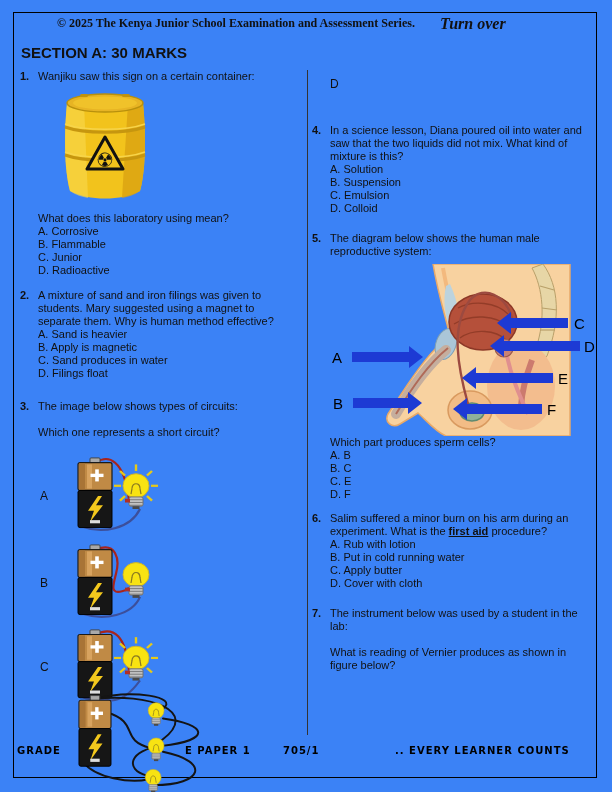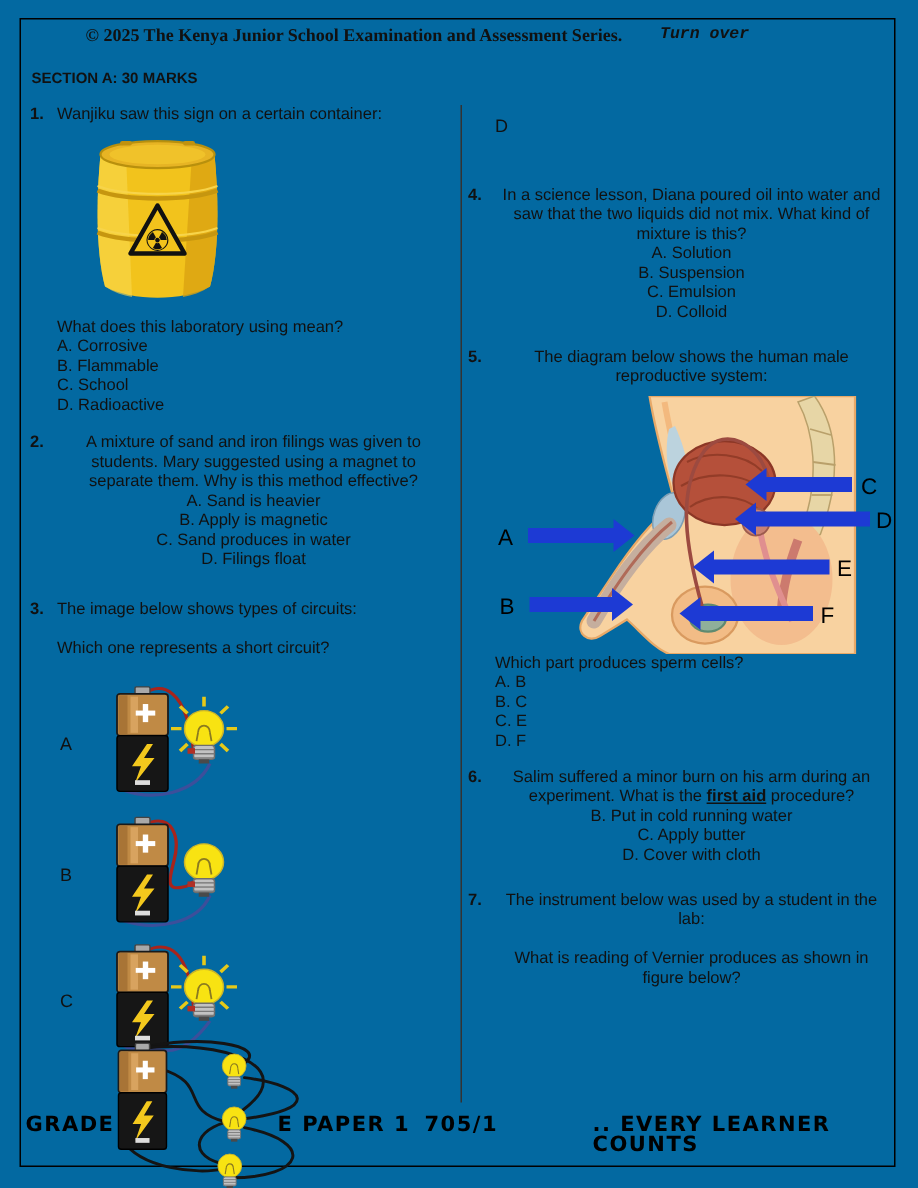--- a/index.html
+++ b/index.html
@@ -1,41 +1,41 @@
 <!DOCTYPE html>
 <html><head>
 <meta charset="utf-8">
 <style>
   html,body{margin:0;padding:0;background:#e8e8e8;}
   .page{
-    position:relative;width:612px;height:792px;background:#0369a1;
+    position:relative;width:612px;height:792px;background:#3b82f6;
     font-family:"Liberation Sans",sans-serif;font-size:11px;line-height:13px;color:#111;
     overflow:hidden;margin:0 auto;
   }
   .pborder{position:absolute;left:13px;top:12px;width:582px;height:764px;border:1.6px solid #000;}
   .copyright{position:absolute;left:57px;top:17px;font-family:"Liberation Serif",serif;font-weight:bold;font-size:12px;}
-  .turnover{position:absolute;left:440px;top:17px;font-family:Liberation Mono, monospace;font-weight:bold;font-style:italic;font-size:11px;}
-  .section-title{position:absolute;left:21px;top:46px;font-weight:bold;font-size:10px;}
+  .turnover{position:absolute;left:440px;top:17px;font-family:Liberation Serif, serif;font-weight:bold;font-style:italic;font-size:16px;}
+  .section-title{position:absolute;left:21px;top:46px;font-weight:bold;font-size:15px;}
   .col-divider{position:absolute;left:307px;top:70px;width:1px;height:665px;background:#333;}
   .col{position:absolute;top:70px;}
   .col.left{left:20px;width:286px;}
   .col.right{left:312px;width:286px;}
   .q{display:flex;}
   .qnum{font-weight:bold;width:18px;flex:none;}
-  .qbody{max-width:262px;text-align:center;}
+  .qbody{max-width:262px;}
   .indent{margin-left:18px;}
   .opt{white-space:nowrap;}
   .b{font-weight:bold;text-decoration:underline;}
   .drum{margin:8px 0 0 38px;display:block;}
   .circ-row{display:flex;align-items:center;}
   .circ-label{width:32px;padding-left:20px;flex:none;font-size:12px;}
   .dlabel{margin-top:8px;font-size:12px;}
   .anatomy{display:block;margin:6px 0 0 6px;}
   svg text{font-family:"Liberation Sans",sans-serif;}
-  .footer-item{position:absolute;top:744px;font-family:"DejaVu Sans",sans-serif;font-weight:bold;font-size:14px;letter-spacing:1px;color:#000;z-index:2;}
+  .footer-item{position:absolute;top:744px;font-family:"DejaVu Sans",sans-serif;font-weight:bold;font-size:10px;letter-spacing:1px;color:#000;z-index:2;}
   .f0{left:17px;} .f1{left:185px;} .f2{left:283px;} .f3{left:395px;}
   .circuitD{position:absolute;left:62px;top:689px;z-index:3;}
   .mt33{margin-top:33px}.mt20{margin-top:20px}.mt18{margin-top:18px}.mt17{margin-top:17px}
   .mt13{margin-top:13px}.mt12{margin-top:12px}.mt11{margin-top:11px}.mt9{margin-top:9px}
   .mt8{margin-top:0}.mt7{margin-top:7px}
 </style>
 </head>
 <body>
 
 <svg width="0" height="0" style="position:absolute" aria-hidden="true">
@@ -102,28 +102,28 @@
       <g>
         <polygon points="47,46 65,78 29,78" fill="#f2c31c" stroke="#111" stroke-width="3" stroke-linejoin="round"></polygon>
         <text x="47" y="76" text-anchor="middle" font-size="20" fill="#111">☢</text>
       </g>
     </svg>
 
     <div class="indent mt9">
       <div>What does this laboratory using mean?</div>
       <div class="opt">A. Corrosive</div>
       <div class="opt">B. Flammable</div>
-      <div class="opt">C. School</div>
+      <div class="opt">C. Junior</div>
       <div class="opt">D. Radioactive</div>
     </div>
 
     <div class="q mt12">
       <span class="qnum">2.</span>
       <div class="qbody">
-        <div>A mixture of sand and iron filings was given to students. Mary suggested using a magnet to separate them. Why is this method effective?</div>
+        <div>A mixture of sand and iron filings was given to students. Mary suggested using a magnet to separate them. Why is human method effective?</div>
         <div class="opt">A. Sand is heavier</div>
         <div class="opt">B. Apply is magnetic</div>
         <div class="opt">C. Sand produces in water</div>
         <div class="opt">D. Filings float</div>
       </div>
     </div>
 
     <div class="q mt20">
       <span class="qnum">3.</span>
       <div class="qbody">The image below shows types of circuits:</div>
@@ -236,20 +236,21 @@
       <div class="opt">A. B</div>
       <div class="opt">B. C</div>
       <div class="opt">C. E</div>
       <div class="opt">D. F</div>
     </div>
 
     <div class="q mt11">
       <span class="qnum">6.</span>
       <div class="qbody">
         <div><span>Salim suffered a minor burn on his arm during an experiment. What is the </span><span class="b">first aid</span><span> procedure?</span></div>
+        <div class="opt">A. Rub with lotion</div>
         <div class="opt">B. Put in cold running water</div>
         <div class="opt">C. Apply butter</div>
         <div class="opt">D. Cover with cloth</div>
       </div>
     </div>
 
     <div class="q mt17">
       <span class="qnum">7.</span>
       <div class="qbody">
         <div>The instrument below was used by a student in the lab:</div>

